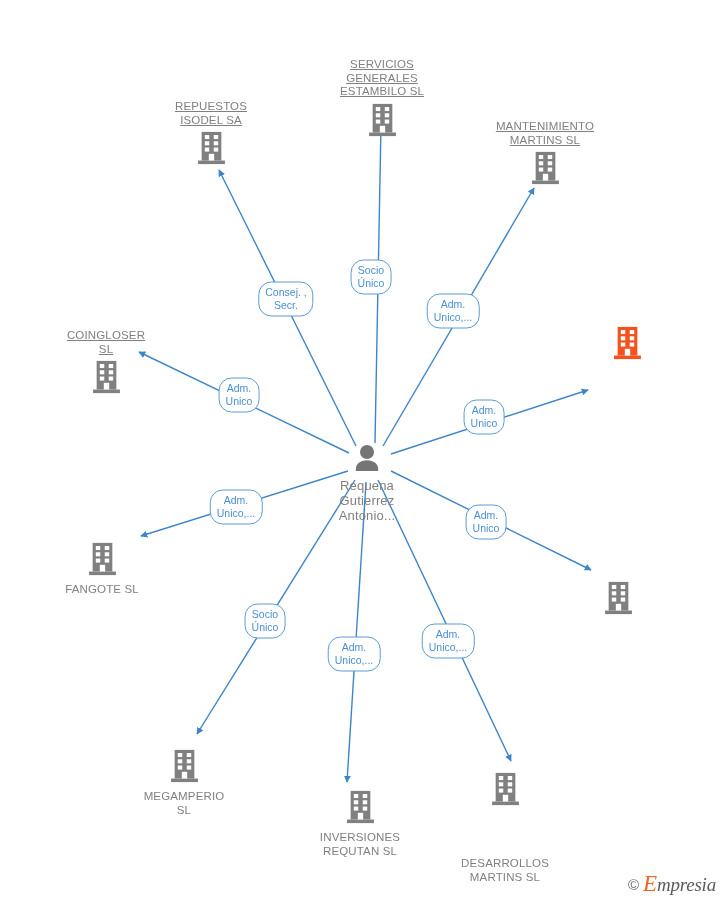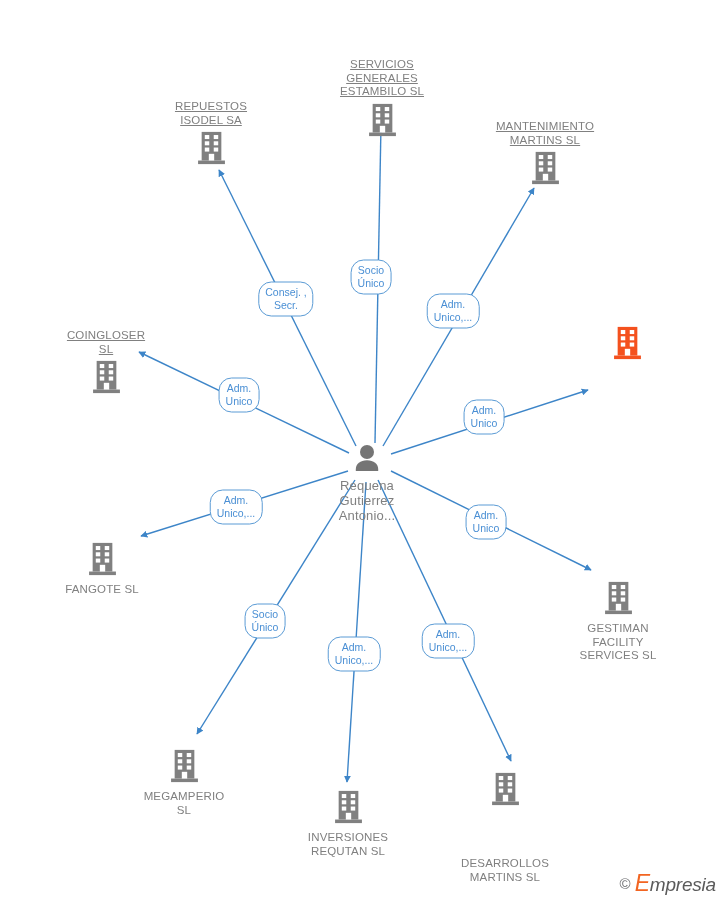--- a/index.html
+++ b/index.html
@@ -86,21 +86,21 @@
     bottom: 8px;
     display: flex;
     align-items: center;
     gap: 4px;
   }
   #watermark .copy {
     font-size: 15px;
     color: #6d6e71;
   }
   #watermark .brand {
-    font-family: Liberation Sans, sans-serif;
+    font-family: Liberation Serif, serif;
     font-style: italic;
     font-size: 19px;
     color: #5a5a5a;
     letter-spacing: -0.2px;
   }
   #watermark .brand .cap { color: #f26522; font-size: 23px; }
 </style>
 </head>
 <body>
 
@@ -220,40 +220,37 @@
     <rect x="5" y="1" width="22" height="32" fill="#808080"></rect>
     <rect x="1" y="33" width="30" height="4" fill="#808080"></rect>
     <rect x="8.5" y="4.5" width="5" height="4.5" fill="#fff"></rect>
     <rect x="18.5" y="4.5" width="5" height="4.5" fill="#fff"></rect>
     <rect x="8.5" y="11.5" width="5" height="4.5" fill="#fff"></rect>
     <rect x="18.5" y="11.5" width="5" height="4.5" fill="#fff"></rect>
     <rect x="8.5" y="18.5" width="5" height="4.5" fill="#fff"></rect>
     <rect x="18.5" y="18.5" width="5" height="4.5" fill="#fff"></rect>
     <rect x="13" y="25.5" width="6" height="7.5" fill="#fff"></rect>
   </svg></span>
-        <span class="node-label">GESTIMAN
-FACILITY
-SERVICES  SL</span>
       </div>
       <div class="node label-below" style="left: 184px; top: 749px;">
         <span class="node-icon"><svg width="29" height="34" viewBox="0 0 32 38" aria-hidden="true">
     <rect x="5" y="1" width="22" height="32" fill="#808080"></rect>
     <rect x="1" y="33" width="30" height="4" fill="#808080"></rect>
     <rect x="8.5" y="4.5" width="5" height="4.5" fill="#fff"></rect>
     <rect x="18.5" y="4.5" width="5" height="4.5" fill="#fff"></rect>
     <rect x="8.5" y="11.5" width="5" height="4.5" fill="#fff"></rect>
     <rect x="18.5" y="11.5" width="5" height="4.5" fill="#fff"></rect>
     <rect x="8.5" y="18.5" width="5" height="4.5" fill="#fff"></rect>
     <rect x="18.5" y="18.5" width="5" height="4.5" fill="#fff"></rect>
     <rect x="13" y="25.5" width="6" height="7.5" fill="#fff"></rect>
   </svg></span>
         <span class="node-label">MEGAMPERIO
 SL</span>
       </div>
-      <div class="node label-below" style="left: 348px; top: 790px; text-align: center;">
+      <div class="node label-below" style="left: 360px; top: 790px; text-align: center;">
         <span class="node-icon"><svg width="29" height="34" viewBox="0 0 32 38" aria-hidden="true">
     <rect x="5" y="1" width="22" height="32" fill="#808080"></rect>
     <rect x="1" y="33" width="30" height="4" fill="#808080"></rect>
     <rect x="8.5" y="4.5" width="5" height="4.5" fill="#fff"></rect>
     <rect x="18.5" y="4.5" width="5" height="4.5" fill="#fff"></rect>
     <rect x="8.5" y="11.5" width="5" height="4.5" fill="#fff"></rect>
     <rect x="18.5" y="11.5" width="5" height="4.5" fill="#fff"></rect>
     <rect x="8.5" y="18.5" width="5" height="4.5" fill="#fff"></rect>
     <rect x="18.5" y="18.5" width="5" height="4.5" fill="#fff"></rect>
     <rect x="13" y="25.5" width="6" height="7.5" fill="#fff"></rect>

